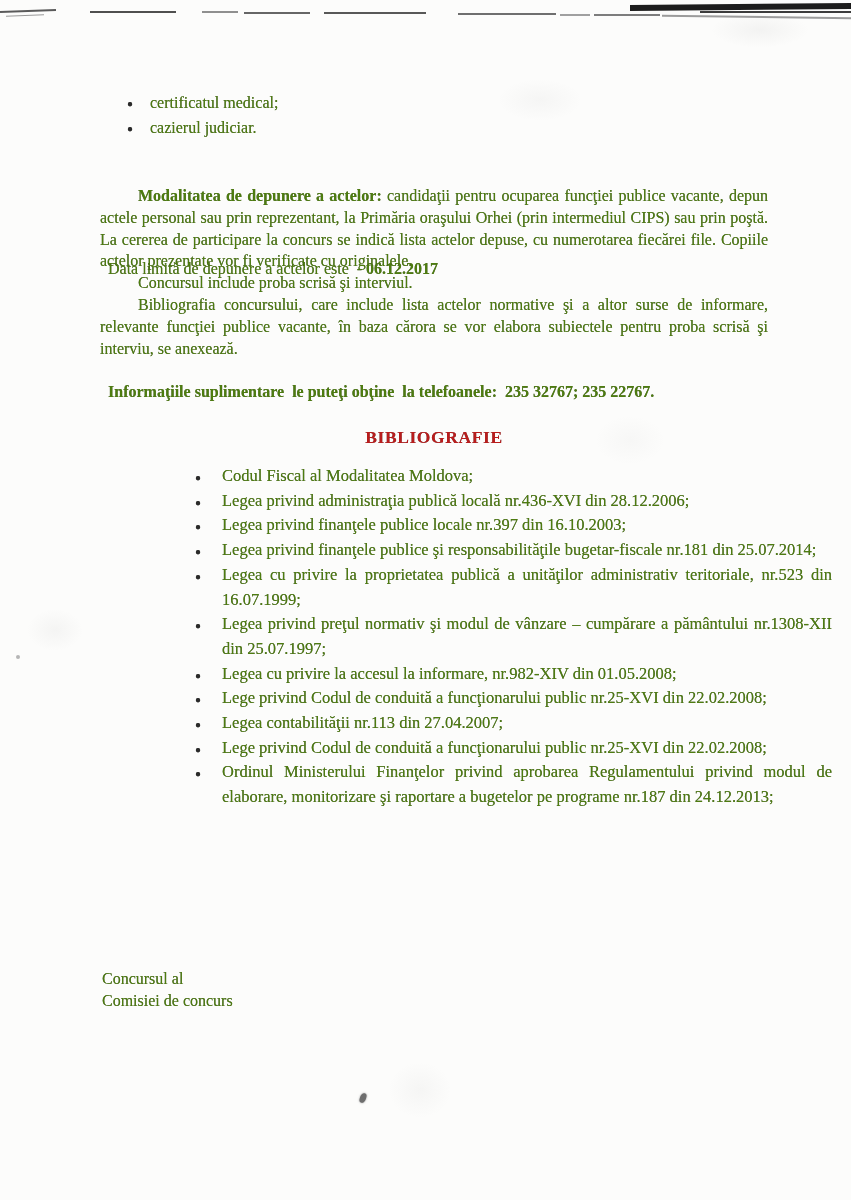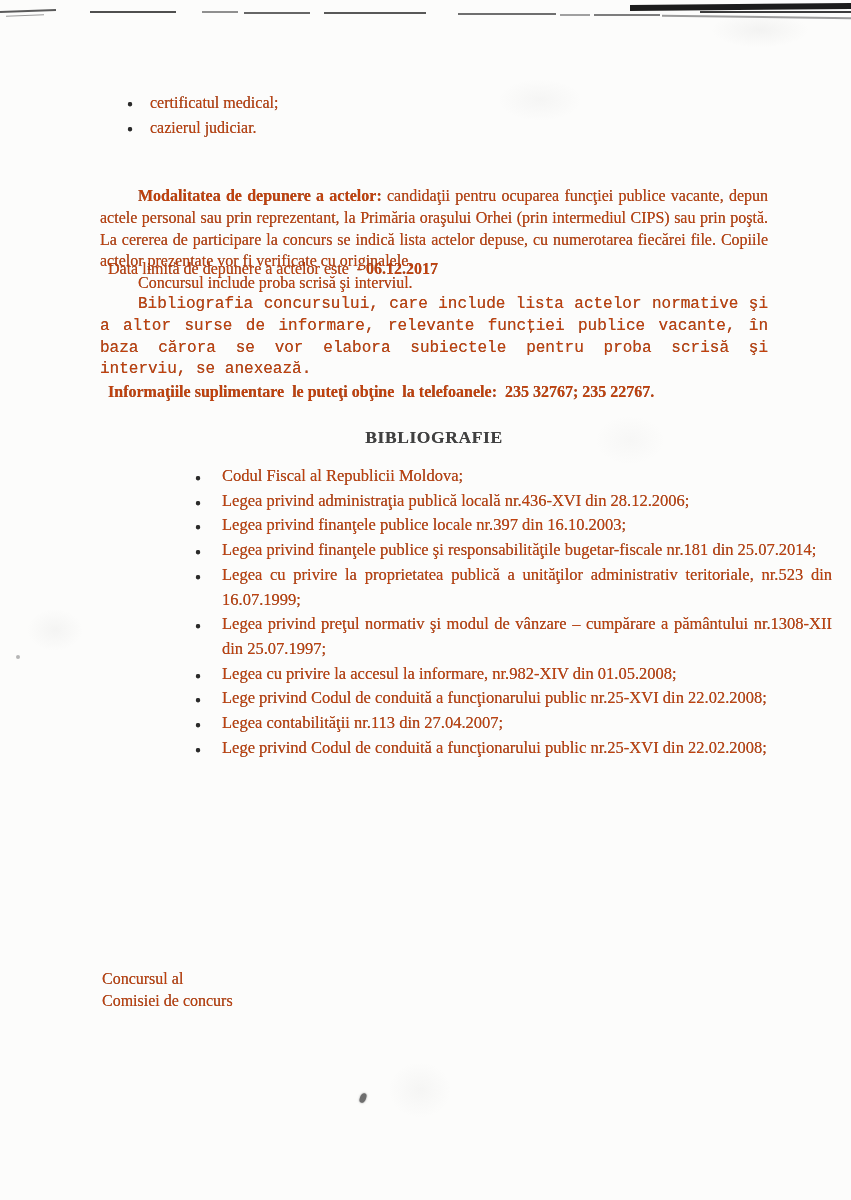--- a/index.html
+++ b/index.html
@@ -16,46 +16,46 @@
       radial-gradient(ellipse 40px 30px at 55px 630px, rgba(120,120,120,0.06), transparent 70%),
       radial-gradient(ellipse 70px 25px at 760px 30px, rgba(120,120,120,0.07), transparent 70%);
     font-family: "Liberation Serif", "DejaVu Serif", serif;
     color: #282828;
     overflow: hidden;
   }
   .txt {
     position: absolute;
     font-size: 16px;
     line-height: 21.8px;
-    color: #c2410c;
+    color: #4d7c0f;
     text-shadow: 0 0 0.5px rgba(40,40,40,0.65);
   }
   .justify { text-align: justify; }
   .indent { text-indent: 38px; }
   .pre { white-space: pre-wrap; }
   b, .bold { font-weight: bold; }
 
   
   .top-bullets { left: 150px; top: 90px; width: 400px; list-style: none; line-height: 25px; }
   .top-bullets li { position: relative; }
   .top-bullets li::before {
     content: "●"; position: absolute; left: -23px; top: 1px;
     font-size: 10px; color: #2a2a2a;
   }
 
   .para1   { left: 100px; top: 148px; width: 668px; margin-top: 37px; }
   .deadline{ left: 100px; top: 236px; width: 668px; }
   .para2   { left: 100px; top: 272px; width: 668px; }
-  .para3   { left: 100px; top: 294px; width: 668px; font-family: Liberation Mono, monospace; }
+  .para3   { left: 100px; top: 294px; width: 668px; }
   .para4   { left: 100px; top: 359px; width: 700px; font-weight: bold; }
 
   .heading {
     left: 100px; top: 427px; width: 668px;
     text-align: center; font-weight: bold; font-size: 17.5px;
-    letter-spacing: 0.6px; color: #404040;
+    letter-spacing: 0.6px; color: #b91c1c;
   }
 
   
   .bib-list {
     left: 222px; top: 464px; width: 610px;
     list-style: none; font-size: 16.5px; line-height: 24.7px;
     text-align: justify;
   }
   .bib-list li { position: relative; }
   .bib-list li::before {
@@ -129,28 +129,29 @@
   <span>Bibliografia concursului, care include lista actelor normative şi a altor surse de informare, relevante funcţiei publice vacante, în baza cărora se vor elabora subiectele pentru proba scrisă şi interviu, se anexează.</span>
 </div>
 
 <div class="txt indent pre para4">
   <span>Informaţiile suplimentare  le puteţi obţine  la telefoanele:  235 32767; 235 22767.</span>
 </div>
 
 <div class="txt heading">BIBLIOGRAFIE</div>
 
 <ul class="txt bib-list">
-  <li><span>Codul Fiscal al Republicii Moldova;</span></li>
+  <li><span>Codul Fiscal al Modalitatea Moldova;</span></li>
   <li><span>Legea privind administraţia publică locală nr.436-XVI din 28.12.2006;</span></li>
   <li><span>Legea privind finanţele publice locale nr.397 din 16.10.2003;</span></li>
   <li><span>Legea privind finanţele publice şi responsabilităţile bugetar-fiscale nr.181 din 25.07.2014;</span></li>
   <li><span>Legea cu privire la proprietatea publică a unităţilor administrativ teritoriale, nr.523 din 16.07.1999;</span></li>
   <li><span>Legea privind preţul normativ şi modul de vânzare – cumpărare  a pământului nr.1308-XII din 25.07.1997;</span></li>
   <li><span>Legea cu privire la accesul la informare, nr.982-XIV din 01.05.2008;</span></li>
   <li><span>Lege privind Codul de conduită a funcţionarului public nr.25-XVI din 22.02.2008;</span></li>
   <li><span>Legea contabilităţii nr.113 din 27.04.2007;</span></li>
   <li><span>Lege privind Codul de conduită a funcţionarului public nr.25-XVI din 22.02.2008;</span></li>
+  <li><span>Ordinul Ministerului Finanţelor privind aprobarea Regulamentului privind modul de elaborare, monitorizare şi raportare a bugetelor pe programe nr.187 din 24.12.2013;</span></li>
 </ul>
 
 <div class="txt signature">
   <div>Concursul al</div>
   <div>Comisiei de concurs</div>
 </div>
 
 </body></html>

